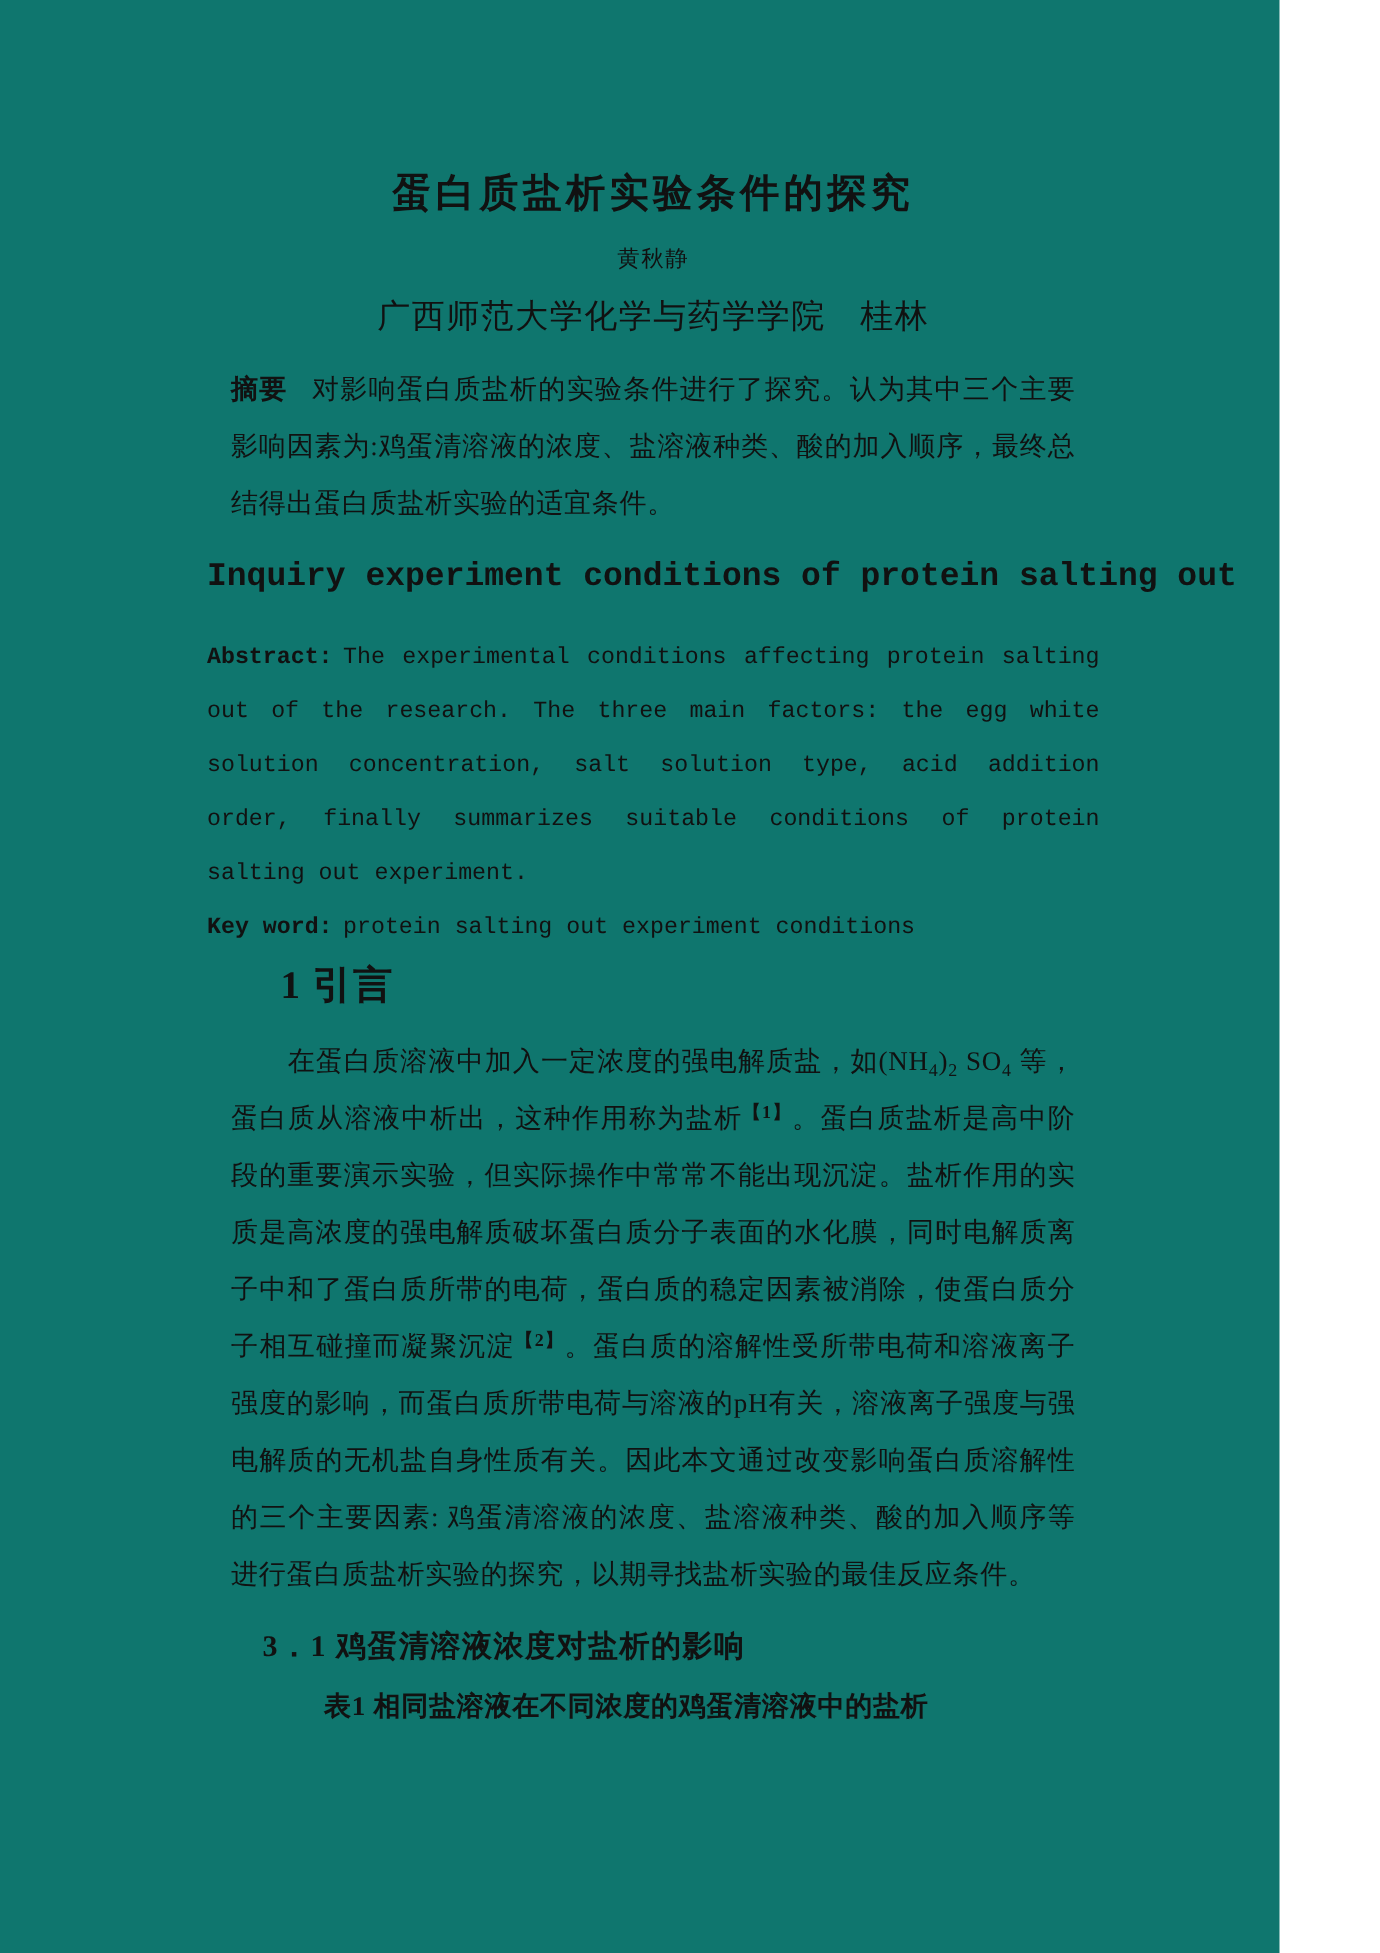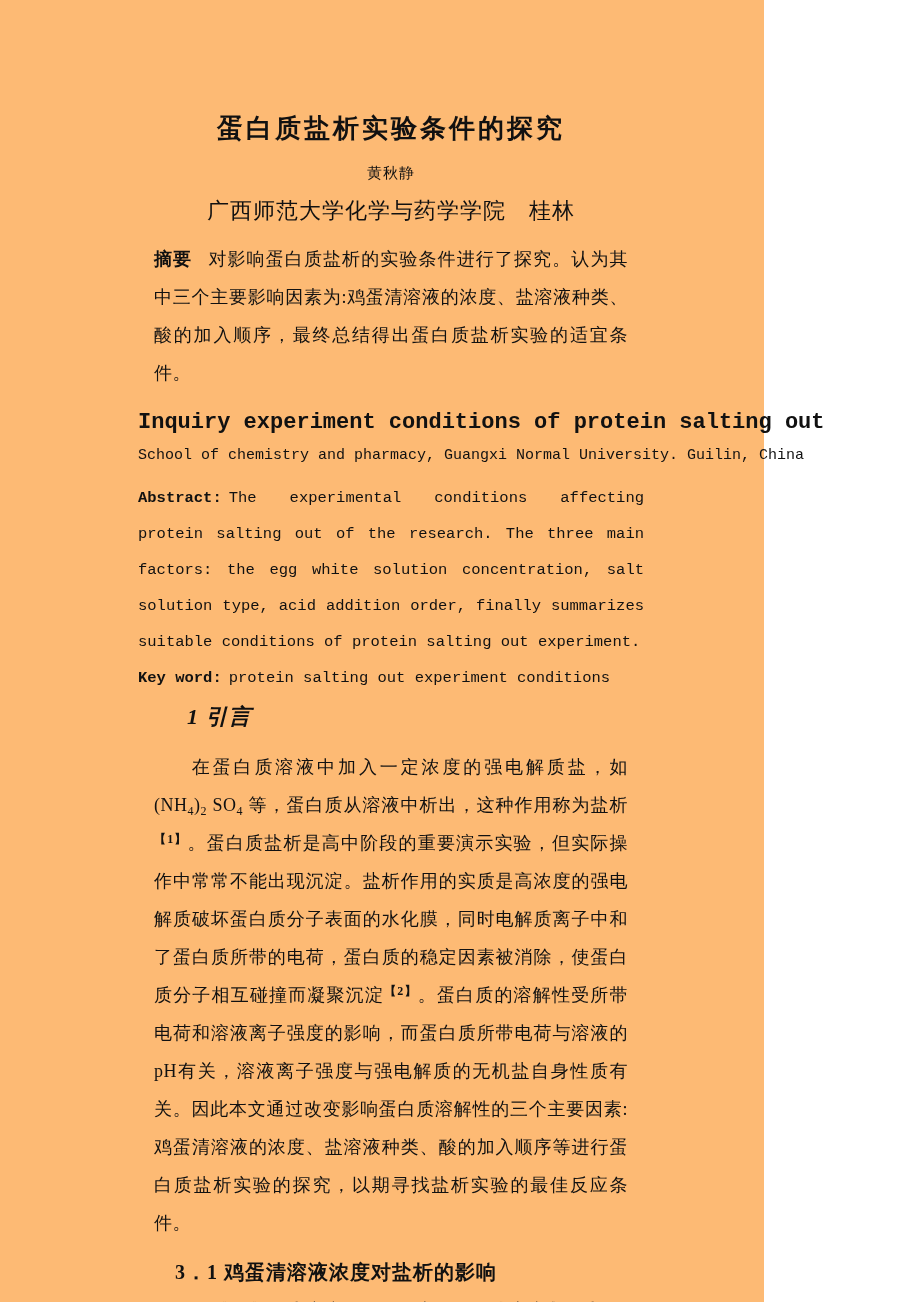--- a/index.html
+++ b/index.html
@@ -9,24 +9,24 @@
   }
   body {
     width: 920px;
     height: 1302px;
     overflow: hidden;
     color: #111111;
     font-family: "Liberation Serif", "DejaVu Serif", serif;
   }
   .page {
     box-sizing: border-box;
-    width: 764px;
+    width: 853px;
     height: 1302px;
     padding: 112px 120px 0 138px;
-    background: #fdba74;
+    background: #0f766e;
   }
   
   .title-cn {
     font-size: 26px;
     font-weight: bold;
     text-align: center;
     letter-spacing: 3px;
     line-height: 34px;
     margin: 0 0 15px 0;
   }
@@ -57,21 +57,21 @@
   }
   
   .mono {
     font-family: "Liberation Mono", "DejaVu Sans Mono", monospace;
   }
   .title-en {
     font-size: 22px;
     font-weight: bold;
     text-align: center;
     line-height: 30px;
-    margin: 10px 0 7px 0;
+    margin: 10px 0 20px 0;
     white-space: nowrap;
   }
   .author-en {
     font-size: 16px;
     text-align: center;
     line-height: 22px;
     margin: 0 0 16px 0;
   }
   .affil-en {
     font-size: 15px;
@@ -85,26 +85,25 @@
     line-height: 36px;
     text-align: justify;
     margin: 0;
   }
   .en-label {
     font-weight: bold;
     margin-right: 0.45em;
   }
   
   .h1 {
-    font-size: 22px;
+    font-size: 26px;
     font-weight: bold;
     line-height: 30px;
     margin: 6px 0 8px 49px;
     letter-spacing: 1px;
-    font-style: italic;
   }
   .h1-second {
     margin: 10px 0 10px 49px;
   }
   .h2 {
     font-size: 20px;
     font-weight: bold;
     line-height: 28px;
     margin: 4px 0 12px 37px;
     letter-spacing: 1px;
@@ -141,21 +140,20 @@
   <div class="author-cn">黄秋静</div>
 
   <div class="affil-cn">广西师范大学化学与药学学院　桂林</div>
 
   <p class="cn-body"><span class="cn-label">摘要</span><span>对影响蛋白质盐析的实验条件进行了探究。认为其中三个主要影响因素为:鸡蛋清溶液的浓度、盐溶液种类、酸的加入顺序，最终总结得出蛋白质盐析实验的适宜条件。</span></p>
 
 
   <div class="title-en mono">Inquiry experiment conditions of protein salting out</div>
 
 
-  <div class="affil-en mono">School of chemistry and pharmacy, Guangxi Normal University. Guilin, China</div>
 
   <p class="en-body mono"><span class="en-label">Abstract:</span><span>The experimental conditions affecting protein salting out of the research. The three main factors: the egg white solution concentration, salt solution type, acid addition order, finally summarizes suitable conditions of protein salting out experiment.</span></p>
 
   <p class="en-body mono"><span class="en-label">Key word:</span><span>protein  salting out  experiment conditions</span></p>
 
   <div class="h1">1 引言</div>
 
   <p class="cn-body para-intro"><span>在蛋白质溶液中加入一定浓度的强电解质盐，如(NH</span><sub class="chem">4</sub><span>)</span><sub class="chem">2</sub><span> SO</span><sub class="chem">4</sub><span> 等，蛋白质从溶液中析出，这种作用称为盐析</span><sup class="cite">【1】</sup><span>。蛋白质盐析是高中阶段的重要演示实验，但实际操作中常常不能出现沉淀。盐析作用的实质是高浓度的强电解质破坏蛋白质分子表面的水化膜，同时电解质离子中和了蛋白质所带的电荷，蛋白质的稳定因素被消除，使蛋白质分子相互碰撞而凝聚沉淀</span><sup class="cite">【2】</sup><span>。蛋白质的溶解性受所带电荷和溶液离子强度的影响，而蛋白质所带电荷与溶液的pH有关，溶液离子强度与强电解质的无机盐自身性质有关。因此本文通过改变影响蛋白质溶解性的三个主要因素: 鸡蛋清溶液的浓度、盐溶液种类、酸的加入顺序等进行蛋白质盐析实验的探究，以期寻找盐析实验的最佳反应条件。</span></p>
 
 

